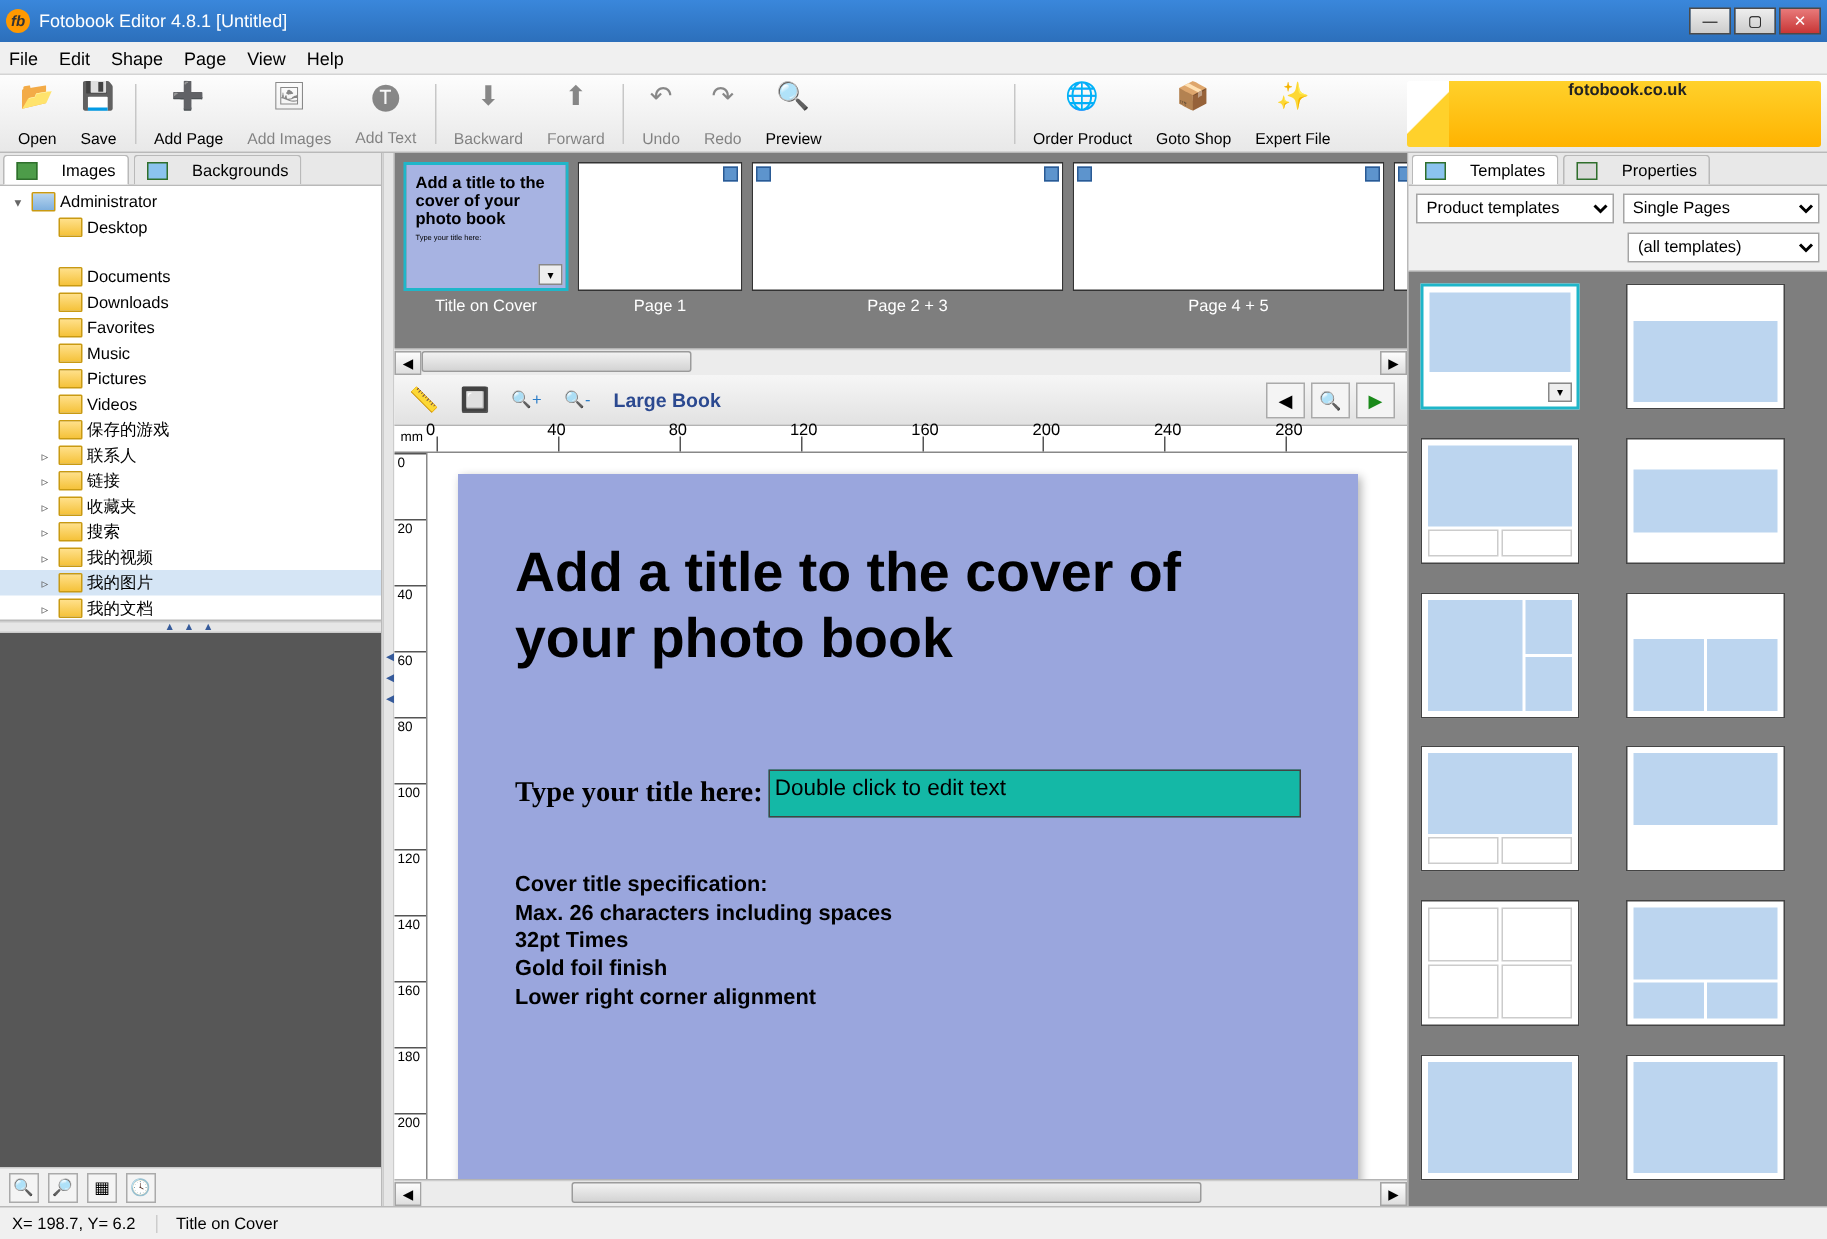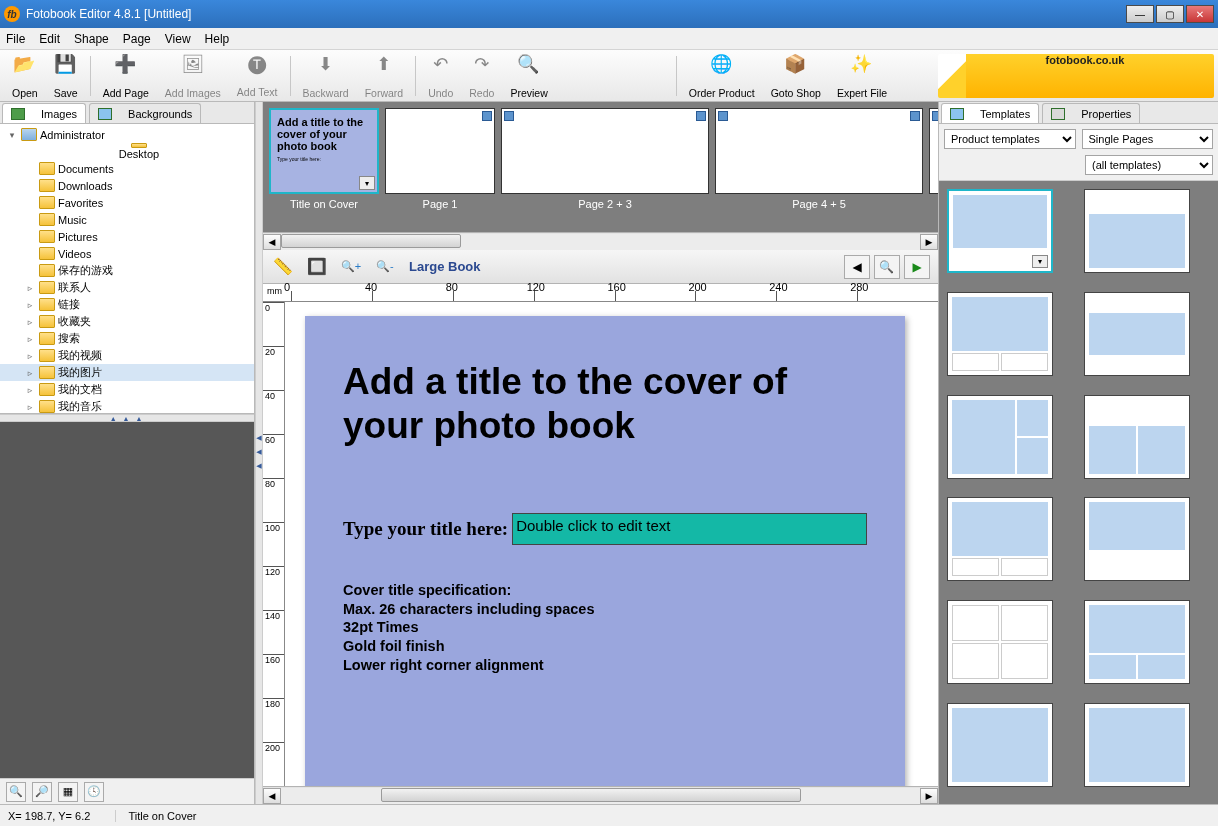--- a/index.html
+++ b/index.html
@@ -77,21 +77,21 @@
 .vsplit{width:8px;background:#e6e6e6;display:flex;align-items:center;justify-content:center;border-left:1px solid #ccc;border-right:1px solid #ccc}
 .vsplit span{writing-mode:vertical-lr;font-size:7px;color:#355a9a;letter-spacing:2px}
 .rightpanel{width:280px;border-left:1px solid #b9b9b9;display:flex;flex-direction:column;background:#f0f0f0}
 .rcontrols{padding:5px;display:flex;gap:6px;flex-wrap:wrap;border-bottom:1px solid #ccc}
 .rcontrols select{flex:1;min-width:120px;height:20px;border:1px solid #a4a4a4;background:#fff;font-size:11px;padding:0 2px}
 .tplgrid{flex:1;background:#7e7e7e;overflow-y:auto;padding:8px;display:grid;grid-template-columns:1fr 1fr;gap:10px}
 .tpl{width:106px;height:84px;background:#fff;border:1px solid #444;padding:4px;display:flex;flex-direction:column;gap:2px;position:relative;cursor:pointer}
 .tpl.sel{border:2px solid #1fb6c9}
 .tpl .b{background:#bcd5ef}
 .tpl .dd{position:absolute;bottom:3px;right:3px;width:16px;height:13px;background:#eee;border:1px solid #888;font-size:8px;display:flex;align-items:center;justify-content:center}
-.statusbar{height:22px;background:#f0f0f0;border-top:1px solid #b9b9b9;display:flex;align-items:center;padding:0 8px;font-size:11px;gap:25px}
+.statusbar{height:22px;background:#f0f0f0;border-top:1px solid #b9b9b9;display:flex;align-items:center;padding:0 8px;font-size:11px;gap:14px}
 .statusbar .cell{border-left:1px solid #ccc;padding-left:12px}
 </style>
 </head>
 <body>
 
 <div class="titlebar">
   <div class="favicon">fb</div>
   <div class="title">Fotobook Editor 4.8.1 [Untitled]</div>
   <div class="winbtns">
     <button>—</button>
@@ -183,26 +183,26 @@
           <div class="ti"></div>
           <span>Backgrounds</span>
         </div>
     </div>
     <div class="tree" id="tree">
         <div class="node" style="padding-left: 6px;">
           <span class="arrow">▾</span>
           <span class="fico drive"></span>
           <span>Administrator</span>
         </div>
-        <div class="node" style="padding-left: 24px; flex-direction: column;">
+        <div class="node" style="padding-left: 24px;">
           <span class="arrow"></span>
           <span class="fico"></span>
           <span>Desktop</span>
         </div>
-        <div class="node" style="padding-left: 24px;">
+        <div class="node" style="padding-left: 24px; margin-top: 16px;">
           <span class="arrow"></span>
           <span class="fico"></span>
           <span>Documents</span>
         </div>
         <div class="node" style="padding-left: 24px;">
           <span class="arrow"></span>
           <span class="fico"></span>
           <span>Downloads</span>
         </div>
         <div class="node" style="padding-left: 24px;">

